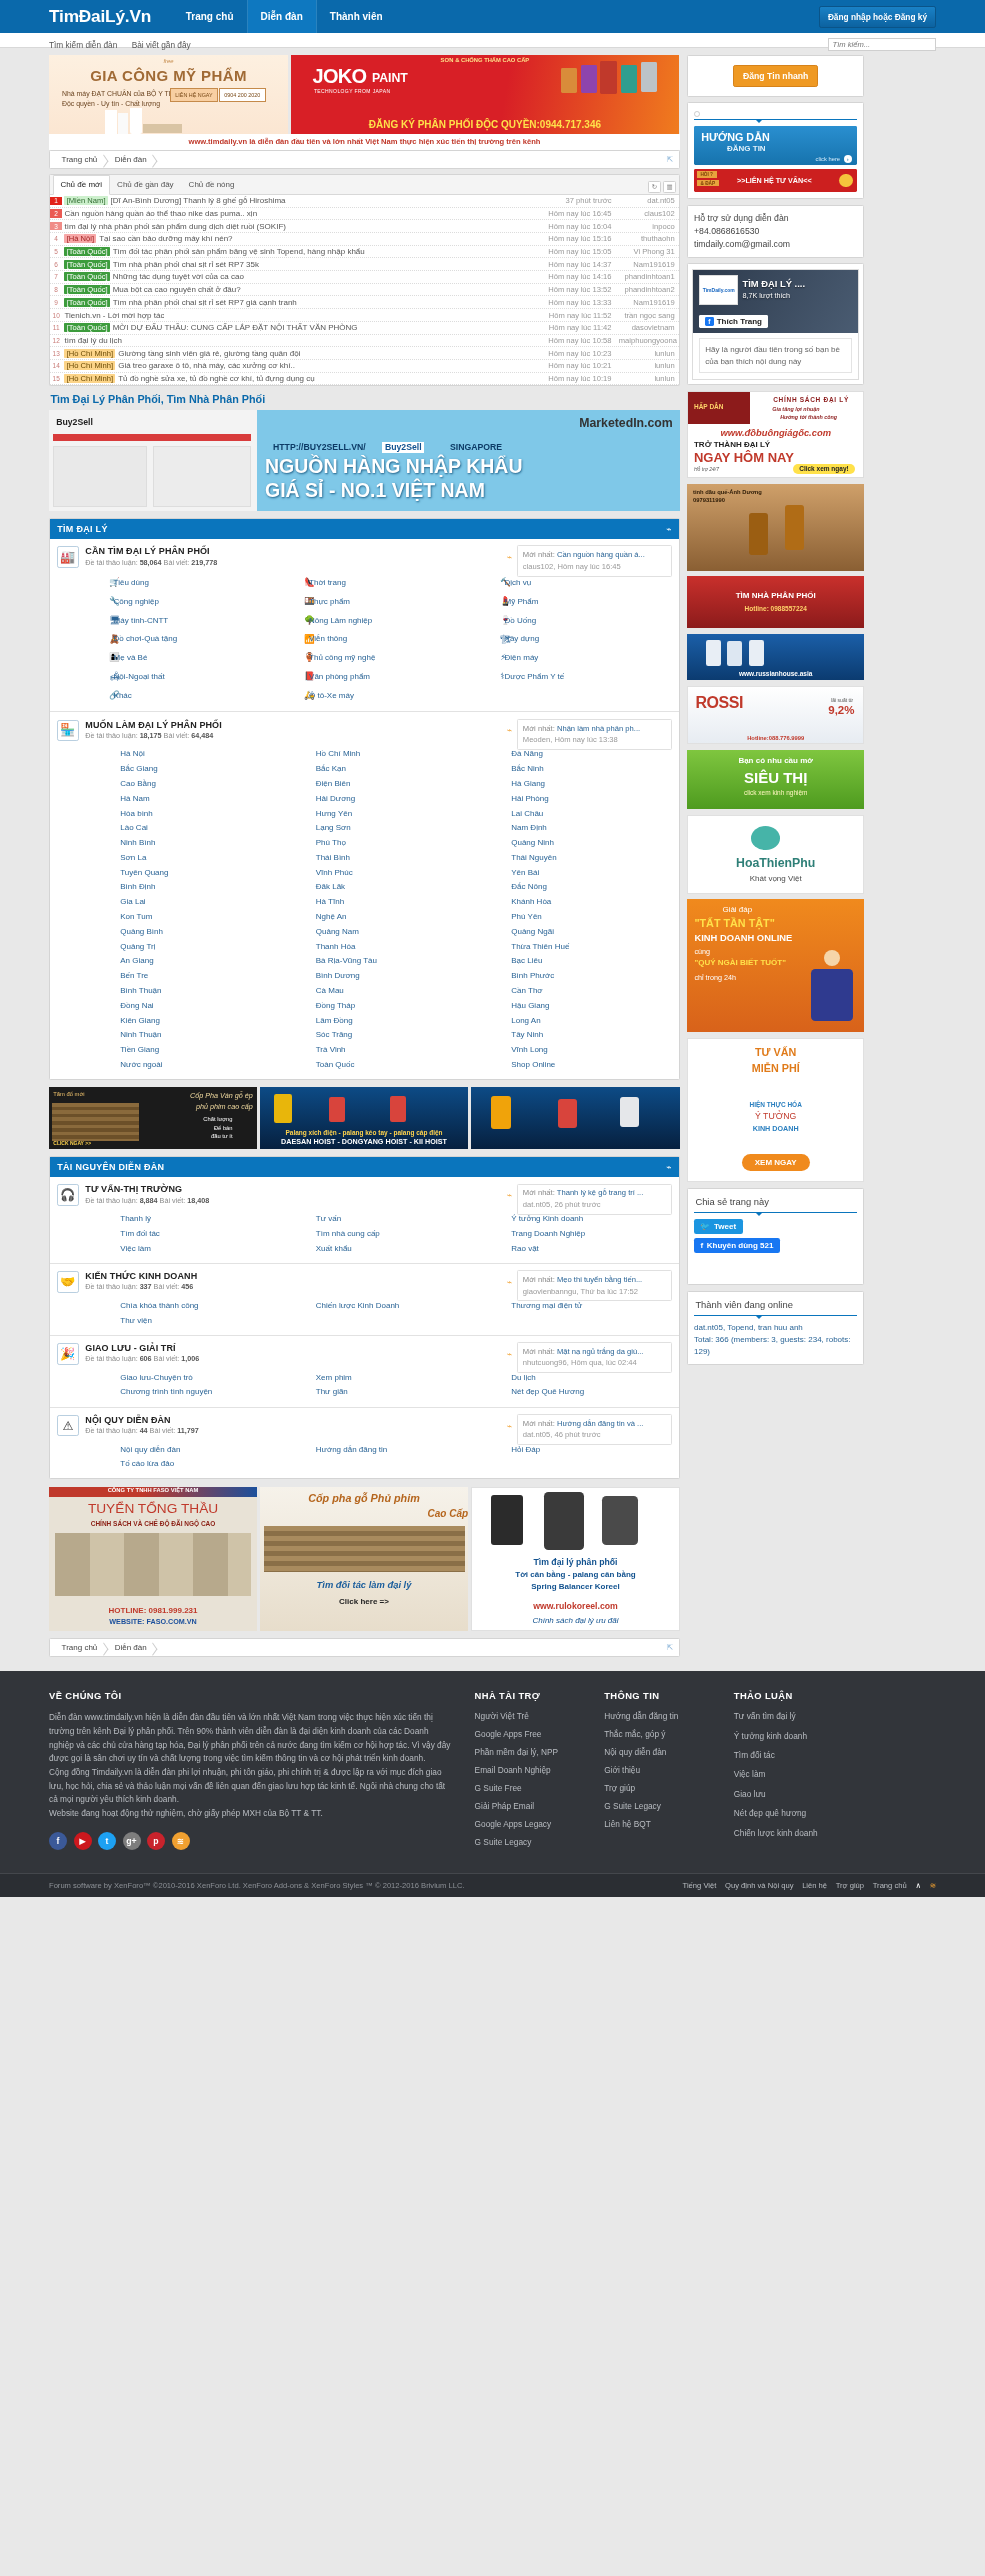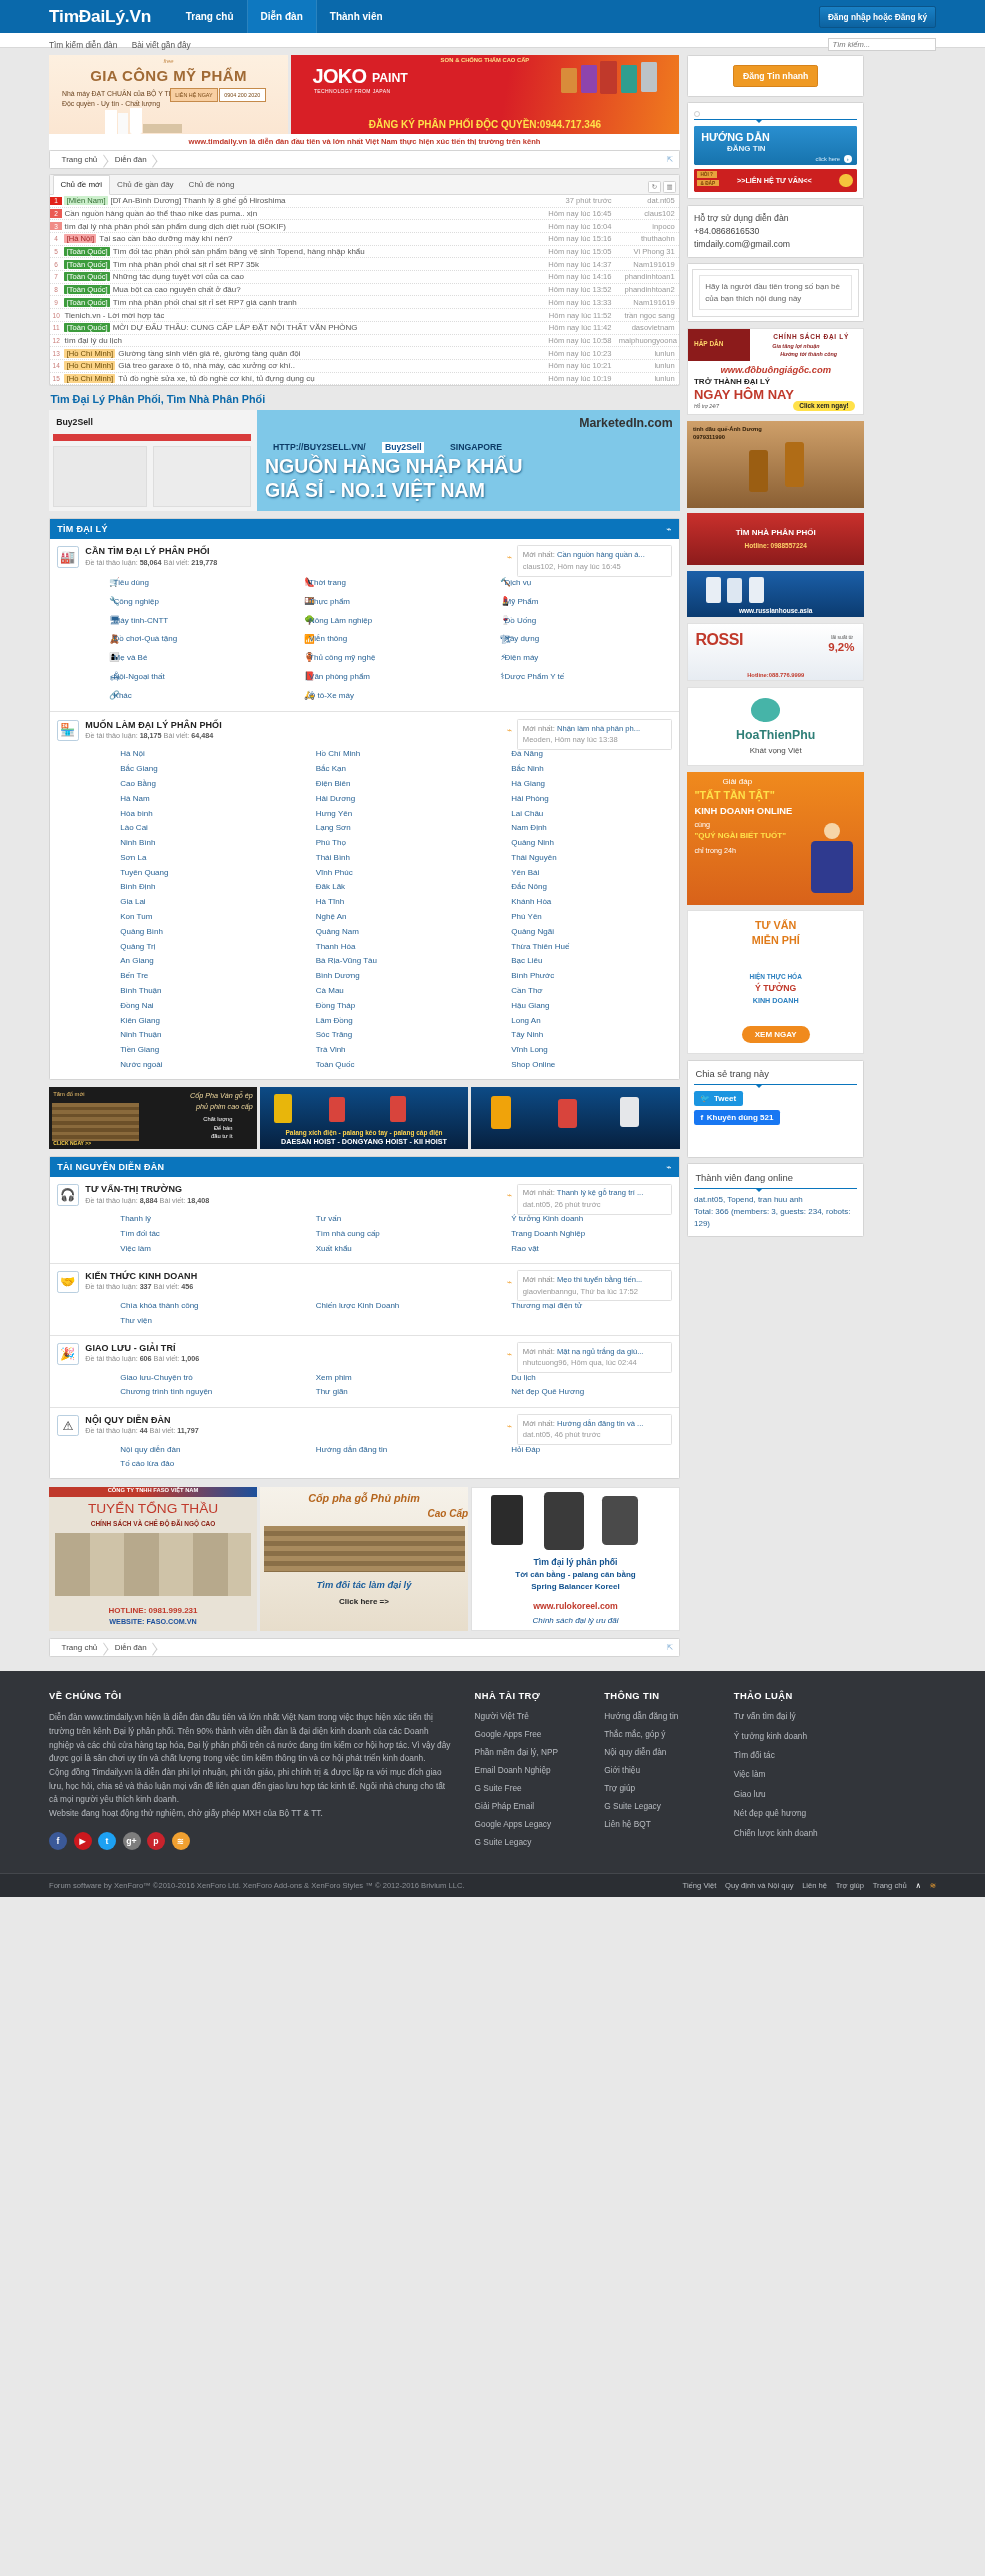--- a/index.html
+++ b/index.html
@@ -656,20 +656,29 @@
     </div>
 
     <div class="w">
       <div class="contact">Hỗ trợ sử dụng diễn đàn</div>
       <div class="contact">+84.0868616530</div>
       <div class="contact">timdaily.com@gmail.com</div>
     </div>
 
     <div class="w" style="padding:4.3px;">
       <div class="fbcard">
+        <div class="fbcover">
+          <div class="fblogo">TimDaily.com</div>
+          <div class="fbname">TÌM ĐẠI LÝ ....</div>
+          <div class="fblikes">8,7K lượt thích</div>
+          <div class="fblike">
+            <span style="background:#1877f2;color:#fff;width:8.7px;height:8.7px;border-radius:1.4px;display:inline-flex;align-items:center;justify-content:center;font-size:6.5px;">f</span>
+            <span>Thích Trang</span>
+          </div>
+        </div>
         <div class="fbnote">Hãy là người đầu tiên trong số bạn bè của bạn thích nội dung này</div>
       </div>
     </div>
 
     <a class="ad" style="display:block;height:87px;background:#fff;border:0.7px solid #ddd;position:relative;margin-bottom:5.8px;">
       <span style="position:absolute;left:0;top:0;width:62px;height:32px;background:#8c1b1b;"></span>
       <span style="position:absolute;left:5.8px;top:11.5px;font-size:6.5px;color:#ffd36a;font-weight:bold;">HẤP DẪN</span>
       <span style="position:absolute;left:85px;top:4.3px;font-size:6.5px;color:#8c1b1b;font-weight:bold;letter-spacing:0.7px;">CHÍNH SÁCH ĐẠI LÝ</span>
       <span style="position:absolute;left:84px;top:14.4px;font-size:5.4px;color:#8c1b1b;font-style:italic;font-weight:bold;">Gia tăng lợi nhuận</span>
       <span style="position:absolute;left:92px;top:22.4px;font-size:5.4px;color:#8c1b1b;font-style:italic;font-weight:bold;">Hướng tới thành công</span>
@@ -699,20 +708,25 @@
       <span style="position:absolute;left:62px;top:5.8px;width:14.4px;height:26px;background:#e8eef5;border-radius:2.2px;"></span>
     </a>
 
     <a class="ad" style="display:block;height:58px;background:linear-gradient(#ffffff,#e7ecf2);position:relative;margin-bottom:5.8px;border:0.7px solid #e0e0e0;">
       <span style="position:absolute;left:7.2px;top:7.2px;font-size:16px;color:#c0392b;font-weight:bold;letter-spacing:-0.4px;">ROSSI</span>
       <span style="position:absolute;right:8.7px;top:17.3px;font-size:11.5px;color:#c0392b;font-weight:bold;">9,2%</span>
       <span style="position:absolute;right:10px;top:10px;font-size:5px;color:#555;">lãi suất từ</span>
       <span style="position:absolute;left:0;right:0;bottom:2.2px;text-align:center;font-size:5.8px;color:#c0392b;font-weight:bold;">Hotline:088.776.9999</span>
     </a>
 
+    <a class="ad" style="display:block;height:59px;background:linear-gradient(#7fc63f,#4e9b1f);position:relative;margin-bottom:5.8px;">
+      <span style="position:absolute;left:0;right:0;top:5.8px;text-align:center;font-size:8px;color:#fff;font-weight:bold;">Bạn có nhu cầu mở</span>
+      <span style="position:absolute;left:0;right:0;top:19px;text-align:center;font-size:15px;color:#fff;font-weight:bold;">SIÊU THỊ</span>
+      <span style="position:absolute;left:0;right:0;top:39px;text-align:center;font-size:6.5px;color:#fff7c0;">click xem kinh nghiệm</span>
+    </a>
 
     <a class="ad" style="display:block;height:79px;background:#fff;border:0.7px solid #e0e0e0;position:relative;margin-bottom:5.8px;">
       <span style="position:absolute;left:63px;top:10px;width:29px;height:24.5px;background:#46b4a8;border-radius:50% 50% 48% 48%;"></span>
       <span style="position:absolute;left:0;right:0;top:40px;text-align:center;font-size:12.3px;color:#2e7f77;font-weight:bold;">HoaThienPhu</span>
       <span style="position:absolute;left:0;right:0;top:58px;text-align:center;font-size:8px;color:#4a4a4a;">Khát vọng Việt</span>
     </a>
 
     <a class="ad" style="display:block;height:133px;background:linear-gradient(#f08a1d,#d8621a);position:relative;margin-bottom:5.8px;">
       <span style="position:absolute;left:7.2px;top:5.8px;font-size:8px;color:#fff;margin-left:28px;">Giải đáp</span>
       <span style="position:absolute;left:7.2px;top:17.3px;font-size:10.8px;color:#ffe14a;font-weight:bold;">"TẤT TẦN TẬT"</span>
@@ -721,21 +735,21 @@
       <span style="position:absolute;left:7.2px;top:59px;font-size:8px;color:#ffe14a;font-weight:bold;">"QUÝ NGÀI BIẾT TUỐT"</span>
       <span style="position:absolute;left:7.2px;top:74px;font-size:7.2px;color:#fff;">chỉ trong 24h</span>
       <span style="position:absolute;right:11.5px;bottom:11.5px;width:42px;height:52px;background:#2f3a8f;border-radius:4.3px;"></span>
       <span style="position:absolute;right:24.5px;bottom:66px;width:16px;height:16px;border-radius:50%;background:#f6d5a8;"></span>
     </a>
 
     <a class="ad" style="display:block;height:144px;background:#fff;border:0.7px solid #e0e0e0;position:relative;margin-bottom:5.8px;">
       <span style="position:absolute;left:0;right:0;top:7.2px;text-align:center;font-size:10.8px;color:#e07b1a;font-weight:bold;">TƯ VẤN</span>
       <span style="position:absolute;left:0;right:0;top:23px;text-align:center;font-size:10.8px;color:#e07b1a;font-weight:bold;">MIỄN PHÍ</span>
       <span style="position:absolute;left:0;right:0;top:62px;text-align:center;font-size:6.5px;color:#2a7fbf;font-weight:bold;">HIỆN THỰC HÓA</span>
-      <span style="position:absolute;left:0;right:0;top:72px;text-align:center;font-size:8.7px;color:#c0392b;font-weight:bold;">Ý TƯỞNG</span>
+      <span style="position:absolute;left:0;right:0;top:72px;text-align:center;font-size:8.7px;color:#c0392b;font-weight:normal;">Ý TƯỞNG</span>
       <span style="position:absolute;left:0;right:0;top:85px;text-align:center;font-size:7.2px;color:#2a7fbf;font-weight:bold;">KINH DOANH</span>
       <span style="position:absolute;left:0;right:0;bottom:10px;text-align:center;text-decoration:underline;">
         <span style="display:inline-block;background:#f08a1d;color:#fff;font-size:8px;font-weight:bold;border-radius:10px;padding:4.3px 13px;">XEM NGAY</span>
       </span>
     </a>
 
     <div class="w">
       <div class="w-title">Chia sẻ trang này</div>
       <div class="w-rule"></div>
       <div><span class="sharebtn tw">

